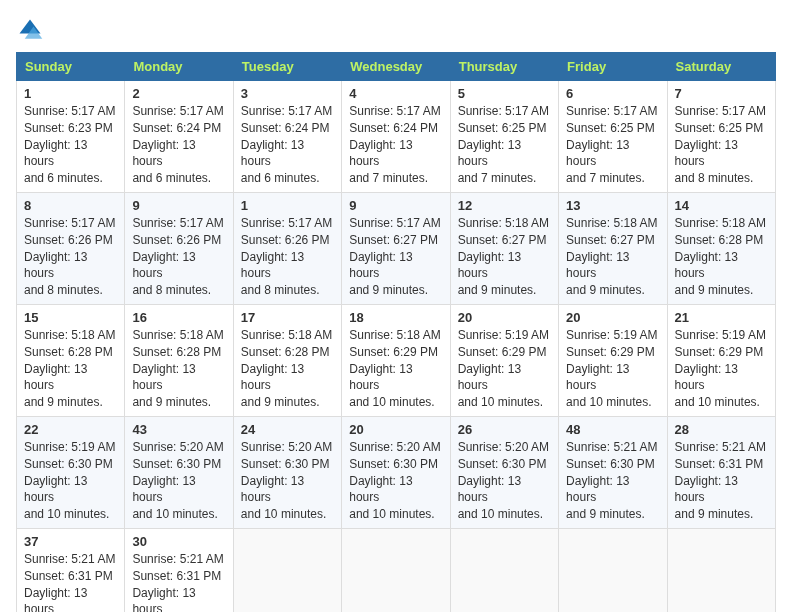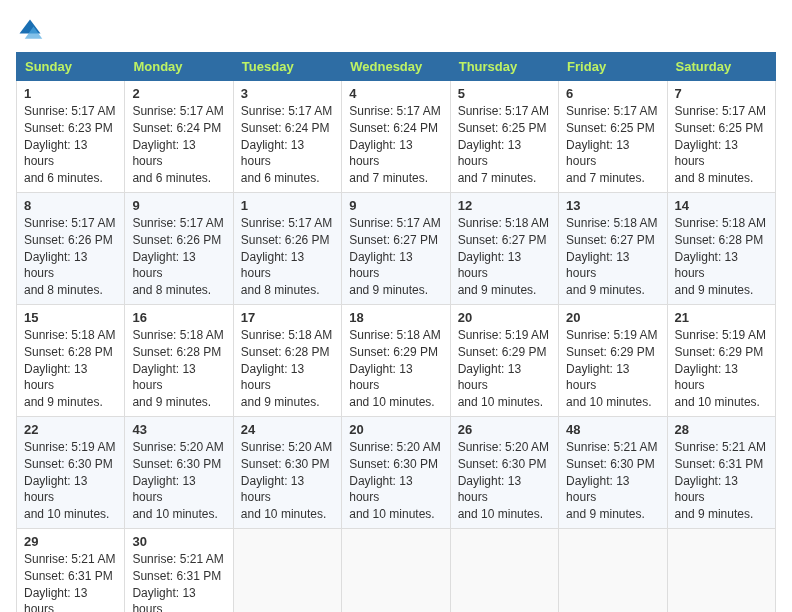--- a/index.html
+++ b/index.html
@@ -237,21 +237,21 @@
           <span class="day-number">48</span>
 <div class="cell-text">Sunrise: 5:21 AM<br>Sunset: 6:30 PM<br>Daylight: 13 hours<br>and 9 minutes.</div>
         </td>
         <td>
           <span class="day-number">28</span>
 <div class="cell-text">Sunrise: 5:21 AM<br>Sunset: 6:31 PM<br>Daylight: 13 hours<br>and 9 minutes.</div>
         </td>
       </tr>
       <tr>
         <td>
-          <span class="day-number">29</span>
+          <span class="day-number">37</span>
 <div class="cell-text">Sunrise: 5:21 AM<br>Sunset: 6:31 PM<br>Daylight: 13 hours<br>and 9 minutes.</div>
         </td>
         <td>
           <span class="day-number">30</span>
 <div class="cell-text">Sunrise: 5:21 AM<br>Sunset: 6:31 PM<br>Daylight: 13 hours<br>and 9 minutes.</div>
         </td>
         <td class="empty-cell"></td>
         <td class="empty-cell"></td>
         <td class="empty-cell"></td>
         <td class="empty-cell"></td>

